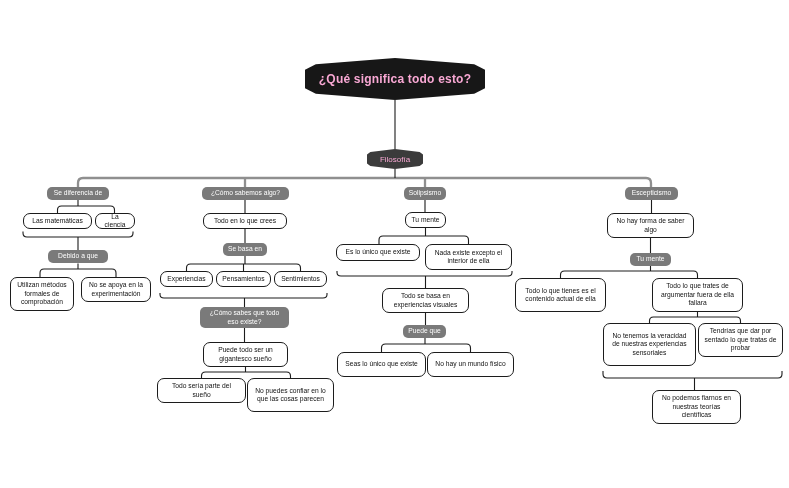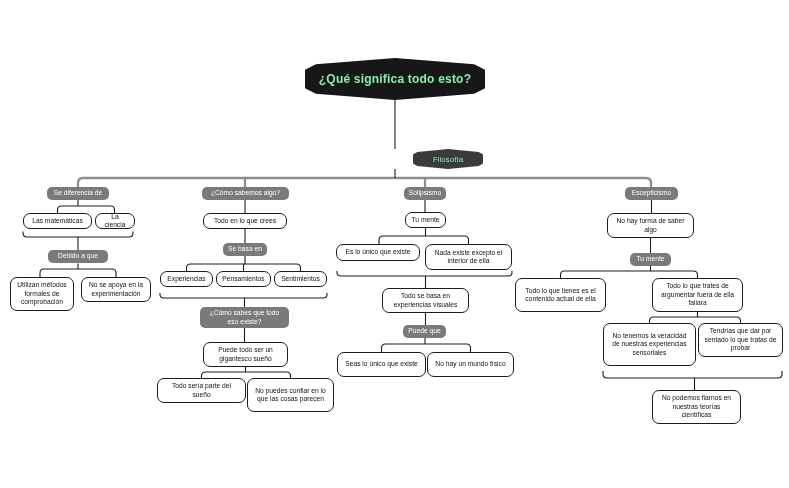--- a/index.html
+++ b/index.html
@@ -7,21 +7,21 @@
     position:relative;
     width:789px;height:488px;
     background:#ffffff;
     font-family:"Liberation Sans", sans-serif;
     overflow:hidden;
   }
   #connector-svg{position:absolute;left:0;top:0;z-index:0;}
   .hex{
     position:absolute;z-index:1;
     display:flex;align-items:center;justify-content:center;
-    color:#86efac;text-align:right;
+    color:#f9a8d4;text-align:right;
     clip-path:polygon(50% 0%,94% 15%,100% 28%,100% 72%,94% 85%,50% 100%,6% 85%,0% 72%,0% 28%,6% 15%);
   }
   .hex-title{background:#171717;font-size:12px;font-weight:bold;letter-spacing:.2px;}
   .hex-root{background:#3b3b3b;font-size:8px;}
   .gnode{
     position:absolute;z-index:1;box-sizing:border-box;
     background:#7a7a7a;border-radius:5px;
     color:#ffffff;font-size:6.7px;line-height:1.25;
     display:flex;align-items:center;justify-content:center;text-align:center;
     padding:1px 4px;
@@ -55,21 +55,21 @@
              M337,271 V272.5 Q337,276 341,276 H508 Q512,276 512,272.5 V271 M425.5,276 V288
              M425.5,313 V325
              M381.5,352 V348 Q381.5,344 385.5,344 H466.5 Q470.5,344 470.5,348 V352 M425,338 V344
              M651.5,200 V213 M650.5,238 V253
              M560.5,278 V275 Q560.5,271 564.5,271 H693.5 Q697.5,271 697.5,275 V278 M650.5,266 V271
              M649.5,323 V321 Q649.5,317 653.5,317 H736.5 Q740.5,317 740.5,321 V323 M697.5,312 V317
              M603,371 V374 Q603,378 607,378 H778 Q782,378 782,374 V371 M694.5,378 V390" fill="none" stroke="#1c1c1c" stroke-width="1.1"></path>
   </svg>
 
   <div class="hex hex-title" style="left:305px;top:58px;width:180px;height:42px;">¿Qué significa todo esto?</div>
-  <div class="hex hex-root" style="left:367px;top:149px;width:70px;height:20px;margin-left:46px;">Filosofía</div>
+  <div class="hex hex-root" style="left:367px;top:149px;width:56px;height:20px;">Filosofía</div>
 
   <div class="gnode" style="left:47px;top:187px;width:62px;height:13px;">Se diferencia de</div>
   <div class="box" style="left:23px;top:213px;width:69px;height:16px;">Las matemáticas</div>
   <div class="box" style="left:95px;top:213px;width:40px;height:16px;">La ciencia</div>
   <div class="gnode" style="left:48px;top:250px;width:60px;height:13px;">Debido a que</div>
   <div class="box" style="left:10px;top:277px;width:64px;height:34px;">Utilizan métodos formales de comprobación</div>
   <div class="box" style="left:81px;top:277px;width:70px;height:25px;">No se apoya en la experimentación</div>
 
   <div class="gnode" style="left:202px;top:187px;width:87px;height:13px;">¿Cómo sabemos algo?</div>
   <div class="box" style="left:203px;top:213px;width:84px;height:16px;">Todo en lo que crees</div>

